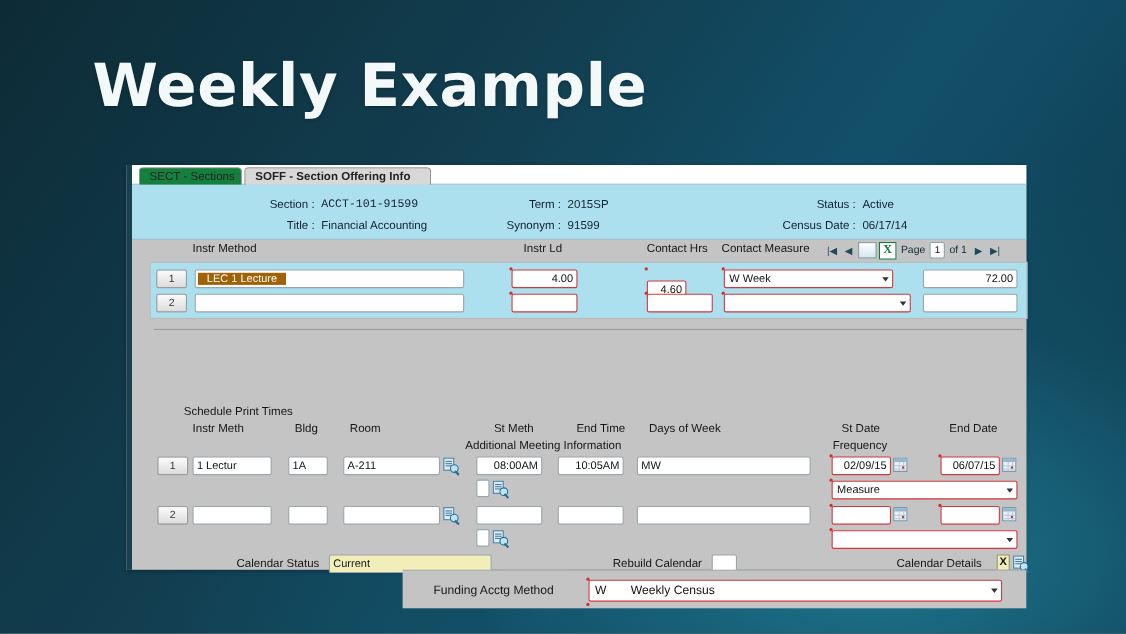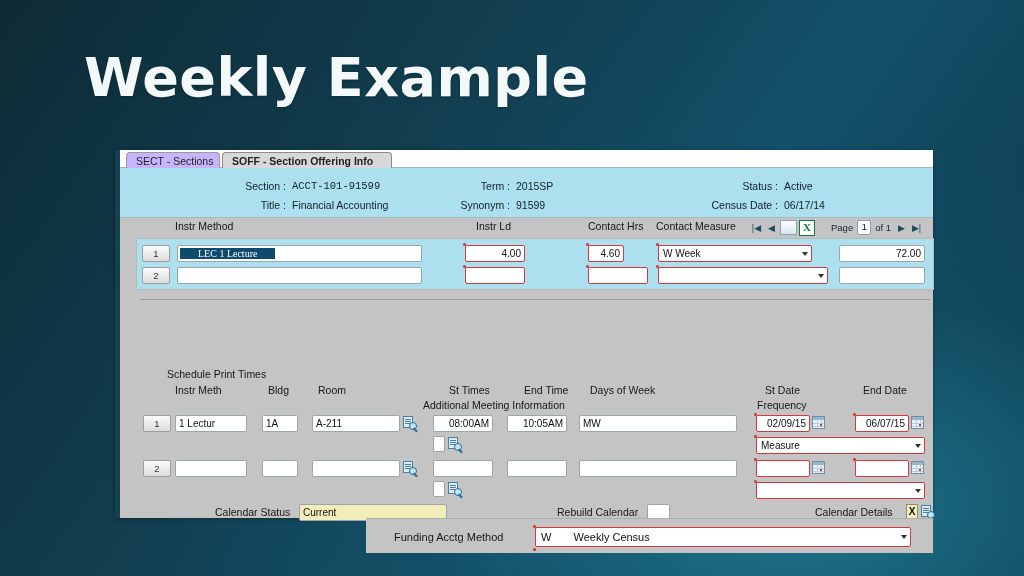--- a/index.html
+++ b/index.html
@@ -33,21 +33,21 @@
   }
   
   .tabstrip {
     position:relative; height:18px; background:#ffffff;
     border-bottom:1px solid #9fb9c6;
   }
   .tab {
     position:absolute; top:2px; height:16px; padding:1px 9px 0 9px;
     font-size:10.5px; line-height:15px;
     border:1px solid #9a9a9a; border-bottom:none;
-    border-radius:4px 4px 0 0; background:#c4b5fd; color:#222;
+    border-radius:4px 4px 0 0; background:#15803d; color:#222;
     white-space:nowrap;
   }
   .tab.active { background:#d8d8d8; font-weight:bold; border-color:#8a8a8a; z-index:3; }
   
   .infoband {
     position:relative; height:50px; background:#ace0ef;
     border-bottom:1px solid #9fb9c6;
   }
   .lab { position:absolute; text-align:right; font-size:10.5px; color:#12202a; white-space:nowrap; }
   .val { position:absolute; text-align:left; font-size:10.5px; color:#12202a; white-space:nowrap; }
@@ -66,21 +66,21 @@
   }
   .fld {
     position:absolute; height:17px; background:#fff; border:1px solid #9aa6ac;
     border-radius:2px; font-size:10px; line-height:15px; padding:0 3px; color:#111;
     white-space:nowrap; overflow:hidden;
   }
   .fld.req { border:1px solid #d2393f; }
   .fld.rt { text-align:right; }
   .fld.yellow { background:#f2eeba; border:1px solid #9aa6ac; }
   .fld.sel-holder { padding:0 2px; }
-  .seltext { background:#0c4a6e; color:#fff; padding:0 18px;font-family:Liberation Serif, serif; }
+  .seltext { background:#a16207; color:#fff; padding:0 8px; }
   .combo {
     position:absolute; height:17px; background:#fff; border:1px solid #d2393f;
     border-radius:2px; font-size:10px; line-height:15px; padding:0 14px 0 4px; color:#111;
     white-space:nowrap; overflow:hidden;
   }
   .combo .arw {
     position:absolute; right:3px; top:6px; width:0; height:0;
     border-left:3.5px solid transparent; border-right:3.5px solid transparent;
     border-top:4px solid #333;
   }
@@ -188,35 +188,35 @@
       <div class="colhead" style="left:55px;top:2px;">Instr Method</div>
       <div class="colhead" style="left:356px;top:2px;">Instr Ld</div>
       <div class="colhead" style="left:468px;top:2px;">Contact Hrs</div>
       <div class="colhead" style="left:536px;top:2px;">Contact Measure</div>
 
       <div class="pager" style="left:630px;top:1px;">
         <div class="pbtn">|◀</div>
         <div class="pbtn">◀</div>
         <div class="pblank"></div>
         <div class="xlsico">X</div>
-        <div style="padding:0 2px;margin-left:12px;">Page</div>
+        <div style="padding:0 2px;">Page</div>
         <div class="pbox">1</div>
         <div style="padding:0 2px;">of 1</div>
         <div class="pbtn">▶</div>
         <div class="pbtn">▶|</div>
       </div>
 
       <div class="gridblock">
 
         <div class="rowbtn" style="left:5px;top:6px;">1</div>
         <div class="fld sel-holder" style="left:40px;top:6px;width:245px;"><span class="seltext">LEC 1 Lecture</span></div>
         <div class="reddot" style="left:326px;top:4px;"></div>
         <div class="fld req rt" style="left:328px;top:6px;width:60px;">4.00</div>
         <div class="reddot" style="left:449px;top:4px;"></div>
-        <div class="fld req rt" style="left:451px;top:6px;width:36px;">4.60</div>
+        <div class="fld req rt" style="left:451px;top:16px;width:36px;">4.60</div>
         <div class="reddot" style="left:519px;top:4px;"></div>
         <div class="combo" style="left:521px;top:6px;width:154px;"><span>W Week</span><span class="arw"></span></div>
         <div class="fld rt" style="left:702px;top:6px;width:86px;">72.00</div>
 
         <div class="rowbtn" style="left:5px;top:28px;">2</div>
         <div class="fld" style="left:40px;top:28px;width:245px;"></div>
         <div class="reddot" style="left:326px;top:26px;"></div>
         <div class="fld req rt" style="left:328px;top:28px;width:60px;"></div>
         <div class="reddot" style="left:449px;top:26px;"></div>
         <div class="fld req rt" style="left:451px;top:28px;width:60px;"></div>
@@ -225,21 +225,21 @@
         <div class="fld rt" style="left:702px;top:28px;width:86px;"></div>
       </div>
 
       <div class="sep" style="top:81px;"></div>
 
       <div class="statictext" style="left:47px;top:150px;">Schedule Print Times</div>
 
       <div class="colhead" style="left:55px;top:166px;">Instr Meth</div>
       <div class="colhead" style="left:148px;top:166px;">Bldg</div>
       <div class="colhead" style="left:198px;top:166px;">Room</div>
-      <div class="colhead" style="left:329px;top:166px;">St Times</div>
+      <div class="colhead" style="left:329px;top:166px;">St Meth</div>
       <div class="colhead" style="left:404px;top:166px;">End Time</div>
       <div class="colhead" style="left:303px;top:181px;">Additional Meeting Information</div>
       <div class="colhead" style="left:470px;top:166px;">Days of Week</div>
       <div class="colhead" style="left:645px;top:166px;">St Date</div>
       <div class="colhead" style="left:637px;top:181px;">Frequency</div>
       <div class="colhead" style="left:743px;top:166px;">End Date</div>
 
       <div class="rowbtn" style="left:23px;top:197px;">1</div>
       <div class="fld" style="left:55px;top:197px;width:72px;">1 Lectur</div>
       <div class="fld" style="left:142px;top:197px;width:36px;">1A</div>

